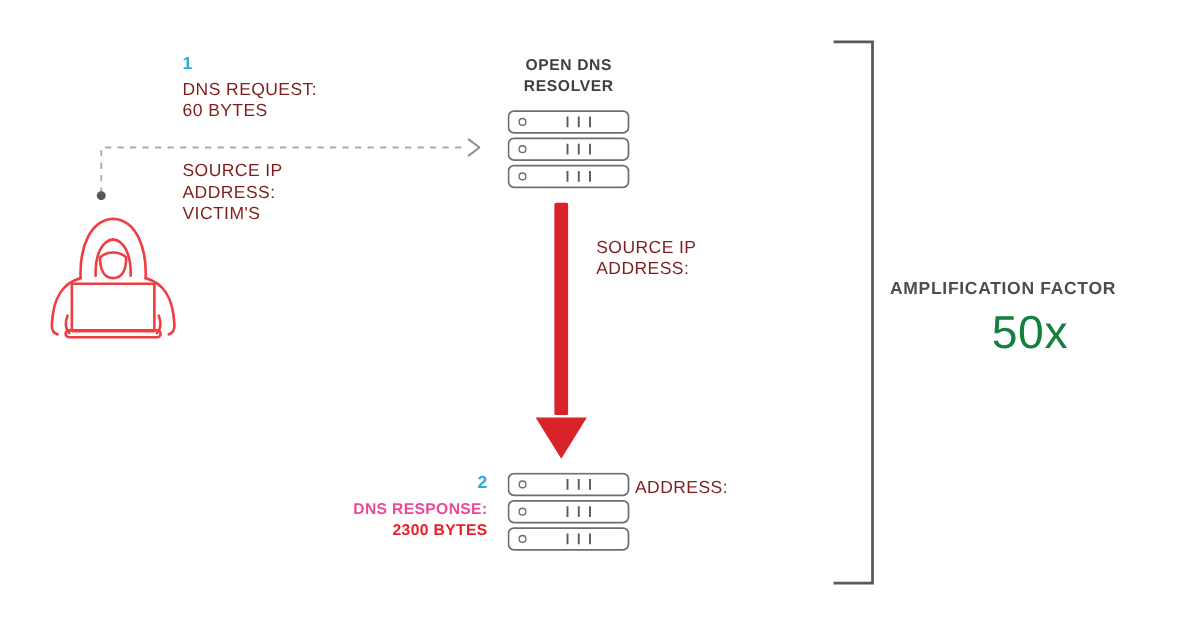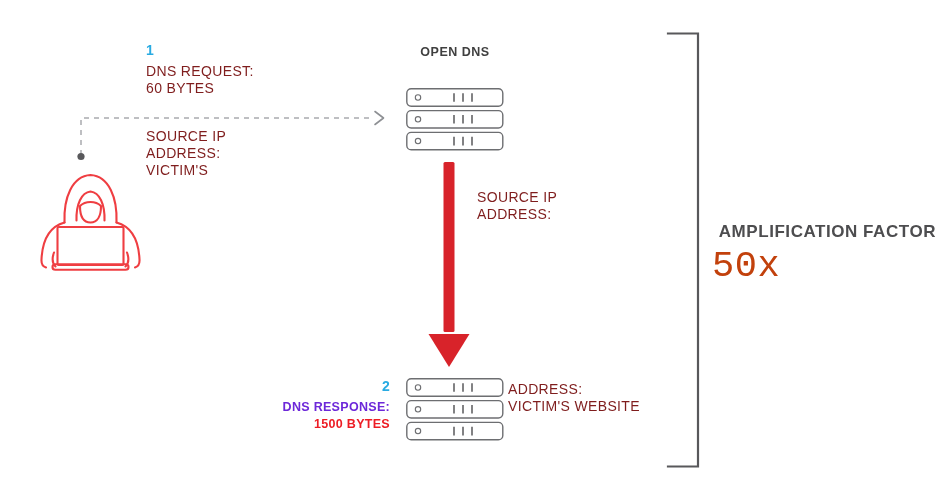--- a/index.html
+++ b/index.html
@@ -51,33 +51,34 @@
     font-size: 12.5px;
     font-weight: bold;
     letter-spacing: 0.5px;
     line-height: 17px;
     color: #404040;
     text-align: center;
     white-space: pre;
   }
   .amp-title {
     font-family: "Liberation Sans", sans-serif;
-    font-size: 17px;
+    font-size: 14px;
     font-weight: bold;
     letter-spacing: 0.55px;
     color: #4d4d4f;
-    text-align: right;
+    text-align: left;
     white-space: pre;
   }
   .amp-value {
-    font-family: Liberation Mono, monospace;
+    font-family: Liberation Sans, sans-serif;
     font-size: 37px;
     font-weight: normal;
     letter-spacing: 0.5px;
-    color: #c2410c;
+    color: #15803d;
+    text-align: center;
     white-space: pre;
   }
   .srv-svg, .fig-svg, .arr-svg, .brk-svg, .dash-svg { display: block; }
 </style>
 </head>
 <body>
 
 <div id="stage">
 
   <div class="abs" style="left:28px; top:160px;">
@@ -126,20 +127,21 @@
   </div>
 
   <div class="abs" style="left:146px; top:128px;">
     <div class="lbl">SOURCE IP</div>
     <div class="lbl">ADDRESS:</div>
     <div class="lbl">VICTIM'S</div>
   </div>
 
   <div class="abs" style="left:380px; top:44px; width:150px;">
     <div class="title-bold">OPEN DNS</div>
+    <div class="title-bold">RESOLVER</div>
   </div>
 
   <div class="abs" style="left:406px; top:88px;">
     <svg class="srv-svg" width="100" height="64" viewBox="0 0 100 64" fill="none" xmlns="http://www.w3.org/2000/svg" aria-hidden="true">
       <g stroke="#6d6e71" stroke-width="1.4" fill="#ffffff">
         <rect x="0.8" y="0.8" width="96" height="17.4" rx="4.4"></rect>
         <rect x="0.8" y="22.6" width="96" height="17.4" rx="4.4"></rect>
         <rect x="0.8" y="44.4" width="96" height="17.4" rx="4.4"></rect>
       </g>
       <g stroke="#6d6e71" stroke-width="1.1" fill="none">
@@ -173,22 +175,22 @@
   <div class="abs" style="left:477px; top:189px;">
     <div class="lbl">SOURCE IP</div>
     <div class="lbl">ADDRESS:</div>
   </div>
 
   <div class="abs" style="left:230px; top:377px; width:160px; text-align:right;">
     <span class="step-num" style="color:#29abe2;">2</span>
   </div>
 
   <div class="abs" style="left:210px; top:399px; width:180px;">
-    <div class="red-txt" style="color:#6d28d9;">DNS RESPONSE:</div>
-    <div class="red-txt" style="color:#ed1c24;">1500 BYTES</div>
+    <div class="red-txt" style="color:#ec4899;">DNS RESPONSE:</div>
+    <div class="red-txt" style="color:#ed1c24;">2300 BYTES</div>
   </div>
 
   <div class="abs" style="left:406px; top:378px;">
     <svg class="srv-svg" width="100" height="64" viewBox="0 0 100 64" fill="none" xmlns="http://www.w3.org/2000/svg" aria-hidden="true">
       <g stroke="#6d6e71" stroke-width="1.4" fill="#ffffff">
         <rect x="0.8" y="0.8" width="96" height="17.4" rx="4.4"></rect>
         <rect x="0.8" y="22.6" width="96" height="17.4" rx="4.4"></rect>
         <rect x="0.8" y="44.4" width="96" height="17.4" rx="4.4"></rect>
       </g>
       <g stroke="#6d6e71" stroke-width="1.1" fill="none">
@@ -205,21 +207,20 @@
         <line x1="66" y1="27.0" x2="66" y2="35.6"></line>
         <line x1="48" y1="48.8" x2="48" y2="57.4"></line>
         <line x1="57" y1="48.8" x2="57" y2="57.4"></line>
         <line x1="66" y1="48.8" x2="66" y2="57.4"></line>
       </g>
     </svg>
   </div>
 
   <div class="abs" style="left:508px; top:381px;">
     <div class="lbl">ADDRESS:</div>
-    <div class="lbl">VICTIM'S WEBSITE</div>
   </div>
 
   <div class="abs" style="left:664px; top:28px;">
     <svg class="brk-svg" width="42" height="444" viewBox="0 0 42 444" fill="none" xmlns="http://www.w3.org/2000/svg" aria-hidden="true">
       <path d="M4 5.5 L34 5.5 L34 438.5 L4 438.5" stroke="#58585b" stroke-width="2.2" fill="none" stroke-linecap="square" stroke-linejoin="miter"></path>
     </svg>
   </div>
 
   <div class="abs amp-title" style="left:712px; top:222px; width:224px;">AMPLIFICATION FACTOR</div>
   <div class="abs amp-value" style="left:712px; top:245px; width:224px;">50x</div>

